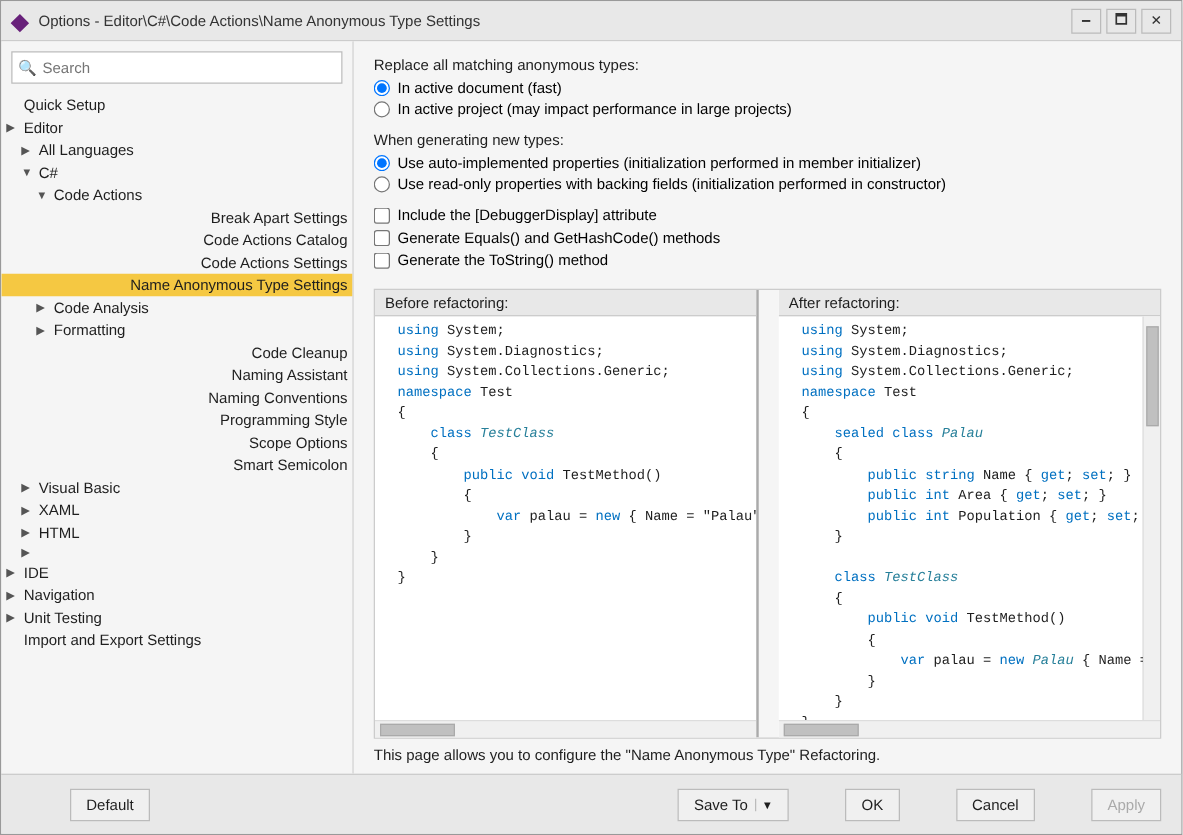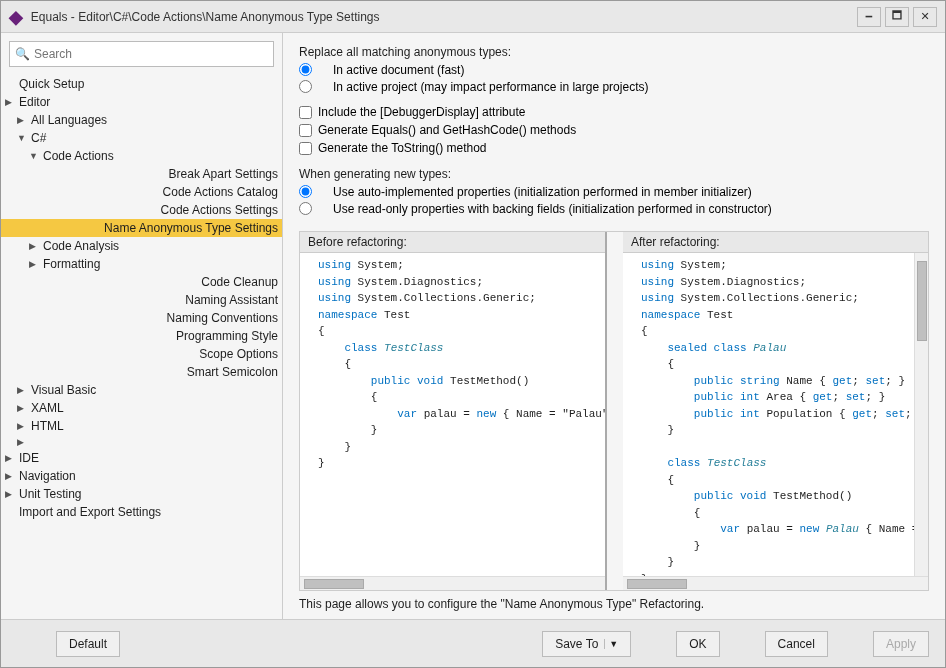--- a/index.html
+++ b/index.html
@@ -147,22 +147,22 @@
     .options-section {
       margin-bottom: 8px;
     }
     .section-label {
       font-size: 12px;
       color: #1e1e1e;
       margin-bottom: 4px;
     }
     .radio-option {
       display: flex;
-      align-items: flex-start;
-      gap: 21px;
+      align-items: center;
+      gap: 6px;
       margin-bottom: 3px;
       cursor: pointer;
     }
     .radio-option input[type="radio"] {
       margin: 0;
       cursor: pointer;
     }
     .checkbox-option {
       display: flex;
       align-items: center;
@@ -301,21 +301,21 @@
     }
   </style>
 </head>
 <body>
 
 <div class="dialog">
 
   <div class="title-bar">
     <div class="title-bar-left">
       <span class="vs-icon">◆</span>
-      <span class="title-text">Equals - Editor\C#\Code Actions\Name Anonymous Type Settings</span>
+      <span class="title-text">Options - Editor\C#\Code Actions\Name Anonymous Type Settings</span>
     </div>
     <div class="title-controls">
       <button class="title-btn">🗕</button>
       <button class="title-btn">🗖</button>
       <button class="title-btn close">✕</button>
     </div>
   </div>
 
   <div class="main-content">
 
@@ -436,43 +436,43 @@
           <input type="radio" name="replace-scope" checked="" style="">
           <span>In active document (fast)</span>
         </label>
         <label class="radio-option">
           <input type="radio" name="replace-scope" style="">
           <span>In active project (may impact performance in large projects)</span>
         </label>
       </div>
 
       <div class="options-section">
-        <label class="checkbox-option">
-          <input type="checkbox" style="">
-          <span>Include the [DebuggerDisplay] attribute</span>
-        </label>
-        <label class="checkbox-option">
-          <input type="checkbox" style="">
-          <span>Generate Equals() and GetHashCode() methods</span>
-        </label>
-        <label class="checkbox-option">
-          <input type="checkbox" style="">
-          <span>Generate the ToString() method</span>
-        </label>
-      </div>
-
-      <div class="options-section">
         <div class="section-label">When generating new types:</div>
         <label class="radio-option">
           <input type="radio" name="gen-type" checked="" style="">
           <span>Use auto-implemented properties (initialization performed in member initializer)</span>
         </label>
         <label class="radio-option">
           <input type="radio" name="gen-type" style="">
           <span>Use read-only properties with backing fields (initialization performed in constructor)</span>
+        </label>
+      </div>
+
+      <div class="options-section">
+        <label class="checkbox-option">
+          <input type="checkbox" style="">
+          <span>Include the [DebuggerDisplay] attribute</span>
+        </label>
+        <label class="checkbox-option">
+          <input type="checkbox" style="">
+          <span>Generate Equals() and GetHashCode() methods</span>
+        </label>
+        <label class="checkbox-option">
+          <input type="checkbox" style="">
+          <span>Generate the ToString() method</span>
         </label>
       </div>
 
       <div class="preview-container">
         <div class="preview-pane">
           <div class="preview-header">Before refactoring:</div>
           <div class="preview-scroll">
             <div class="code-block"><span class="c-blue">using</span> System;
 <span class="c-blue">using</span> System.Diagnostics;
 <span class="c-blue">using</span> System.Collections.Generic;

